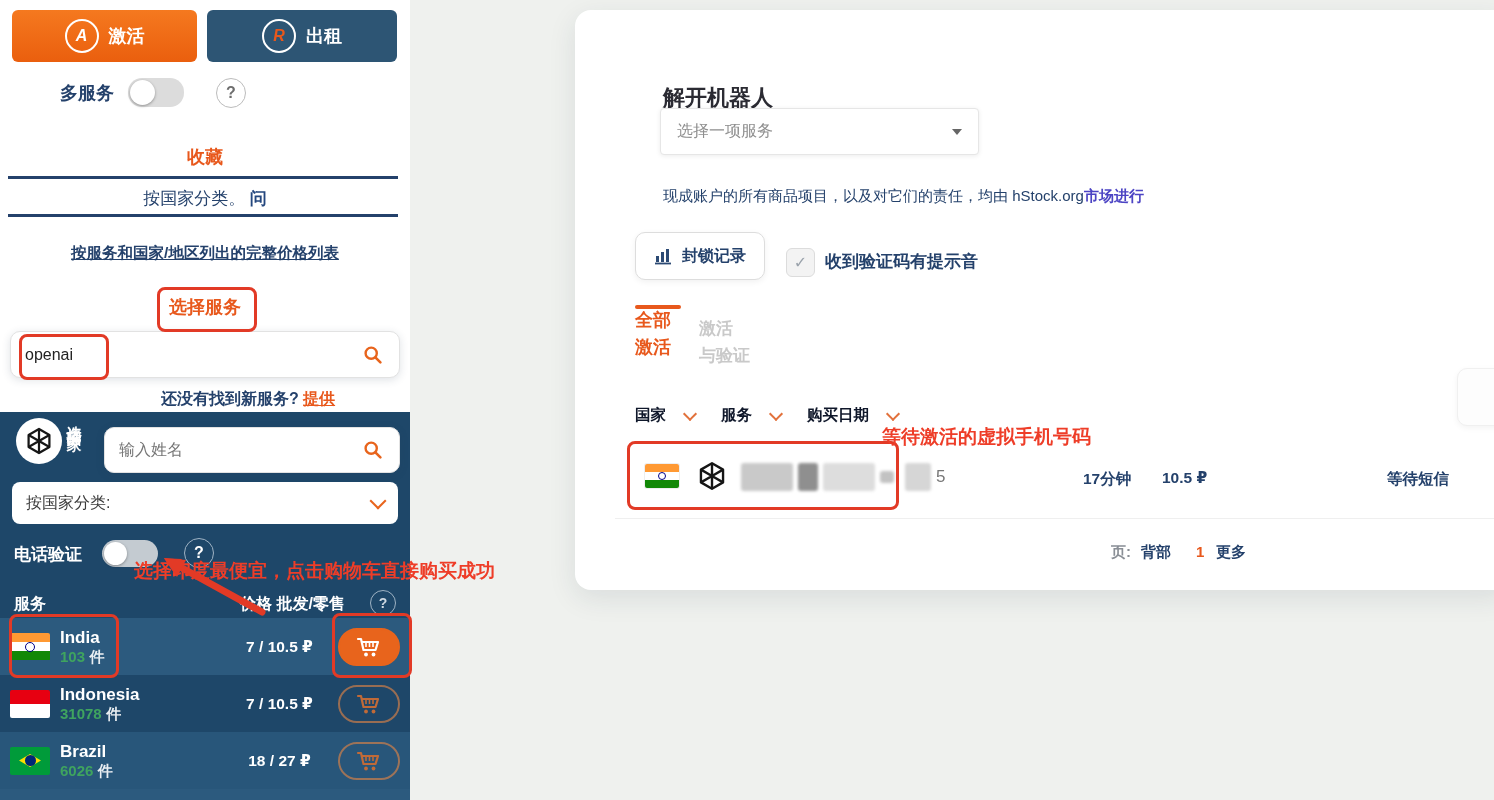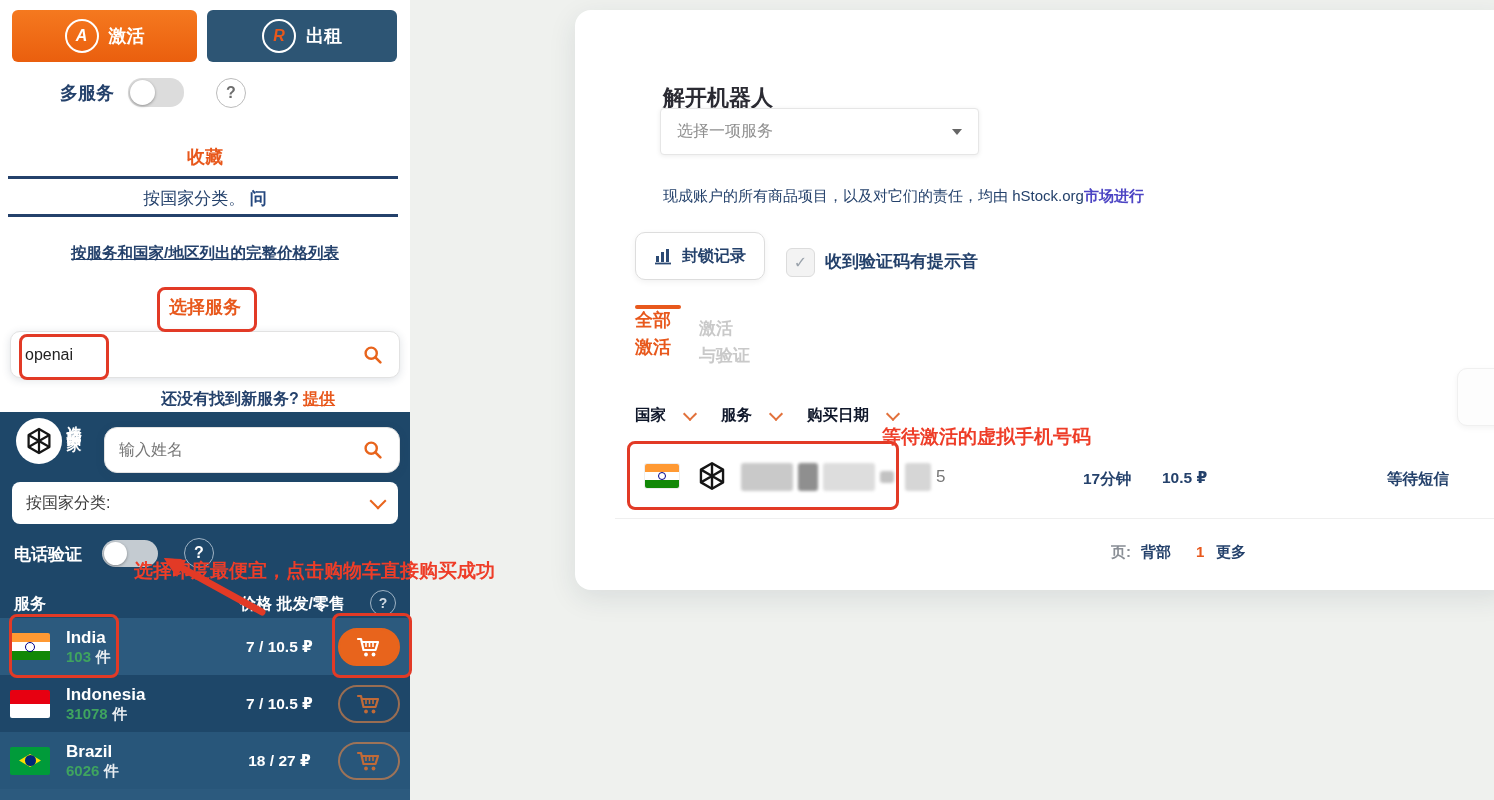--- a/index.html
+++ b/index.html
@@ -21,21 +21,21 @@
   .navy-text{color:#24416b;}
   .orange-text{color:#e8581c;}
   .searchbox{position:absolute;background:#fff;border:1px solid #e2e2e2;border-radius:10px;box-shadow:0 2px 8px rgba(40,60,90,.15);display:flex;align-items:center;}
   .searchbox input{border:none;outline:none;background:transparent;font-size:16px;color:#222;flex:1;padding:0 14px;font-family:inherit;}
   .navy-panel{position:absolute;left:0;top:412px;width:410px;height:388px;background:#1e4769;}
   .vlabel{writing-mode:vertical-rl;text-orientation:upright;color:#fff;font-size:15px;font-weight:bold;letter-spacing:3px;}
   .selectbox{background:#fff;border-radius:8px;display:flex;align-items:center;justify-content:space-between;padding:0 14px;font-size:16px;color:#3b3b3b;cursor:pointer;}
   .chev{width:10px;height:10px;border-right:2.5px solid #e8641c;border-bottom:2.5px solid #e8641c;transform:rotate(45deg);margin-top:-5px;}
   .crow{position:absolute;left:0;width:410px;height:57px;display:flex;align-items:center;cursor:pointer;}
   .crow .flag{margin-left:10px;width:40px;height:28px;border-radius:2px;overflow:hidden;position:relative;flex:none;}
-  .crow .cinfo{margin-left:16px;line-height:19px;}
+  .crow .cinfo{margin-left:10px;line-height:19px;}
   .crow .cname{color:#fff;font-weight:bold;font-size:17px;}
   .crow .ccount{color:#3fa45f;font-weight:bold;font-size:15px;}
   .crow .cunit{color:#e9eef2;font-size:15px;font-weight:bold;}
   .crow .cprice{position:absolute;left:232px;width:95px;text-align:center;color:#fff;font-weight:bold;font-size:15.5px;}
   .cart{position:absolute;left:338px;width:62px;height:38px;border-radius:19px;display:flex;align-items:center;justify-content:center;cursor:pointer;background:transparent;border:2px solid rgba(220,130,70,.65);color:#c06a38;}
   .cart.filled{background:#e8641c;border:2px solid #e8641c;color:#fff;}
   .rowlight{background:#2c5a7e;}
   .rowdark{background:#1e4769;}
 
   
@@ -119,21 +119,21 @@
       <div class="abs" style="left:16px;top:6px;width:46px;height:46px;background:#fff;border-radius:50%;display:flex;align-items:center;justify-content:center;">
         <svg width="32" height="32" viewBox="0 0 40 40">
             <g fill="none" stroke="#161616" stroke-width="2.8" stroke-linejoin="round">
               <path d="M20 5 L33 12.5 V27.5 L20 35 L7 27.5 V12.5 Z"></path>
               <path d="M20 5 V20 M33 12.5 L20 20 M33 27.5 L20 20 M20 35 V20 M7 27.5 L20 20 M7 12.5 L20 20"></path>
             </g>
           </svg>
       </div>
       <div class="vlabel abs" style="left:64px;top:2px;height:105px;">选择国家</div>
 
-      <div class="searchbox" style="left:104px;top:15px;width:294px;height:44px;border-radius:13px;">
+      <div class="searchbox" style="left:104px;top:15px;width:294px;height:44px;">
         <input type="text" placeholder="输入姓名" style="">
         <svg width="20" height="20" viewBox="0 0 20 20" style="margin-right:16px;flex:none;">
             <circle cx="8.2" cy="8.2" r="5.6" fill="none" stroke="#e8641c" stroke-width="2.4"></circle>
             <line x1="12.6" y1="12.6" x2="17.4" y2="17.4" stroke="#e8641c" stroke-width="2.6" stroke-linecap="round"></line>
           </svg>
       </div>
 
       <div class="selectbox abs" style="left:12px;top:70px;width:358px;height:42px;">
         <span>按国家分类:</span>
         <span class="chev"></span>

